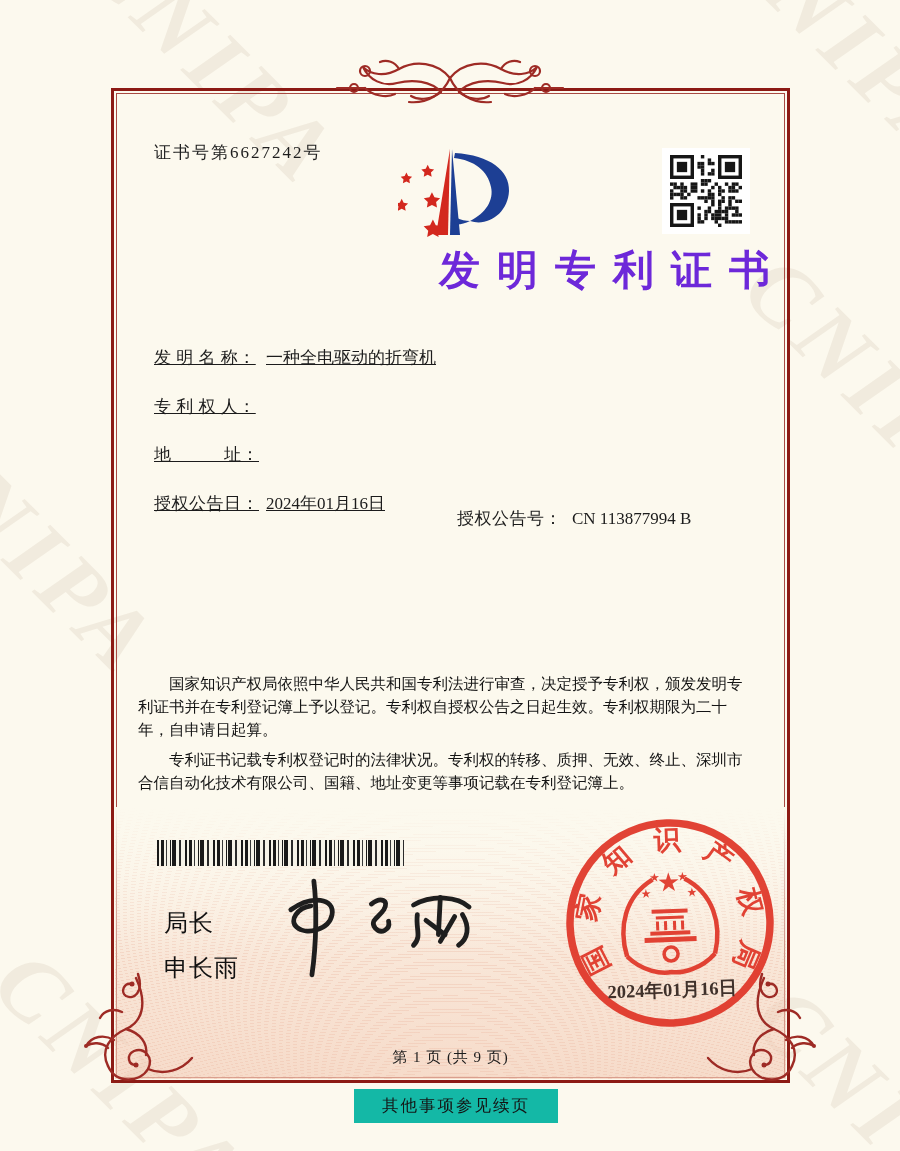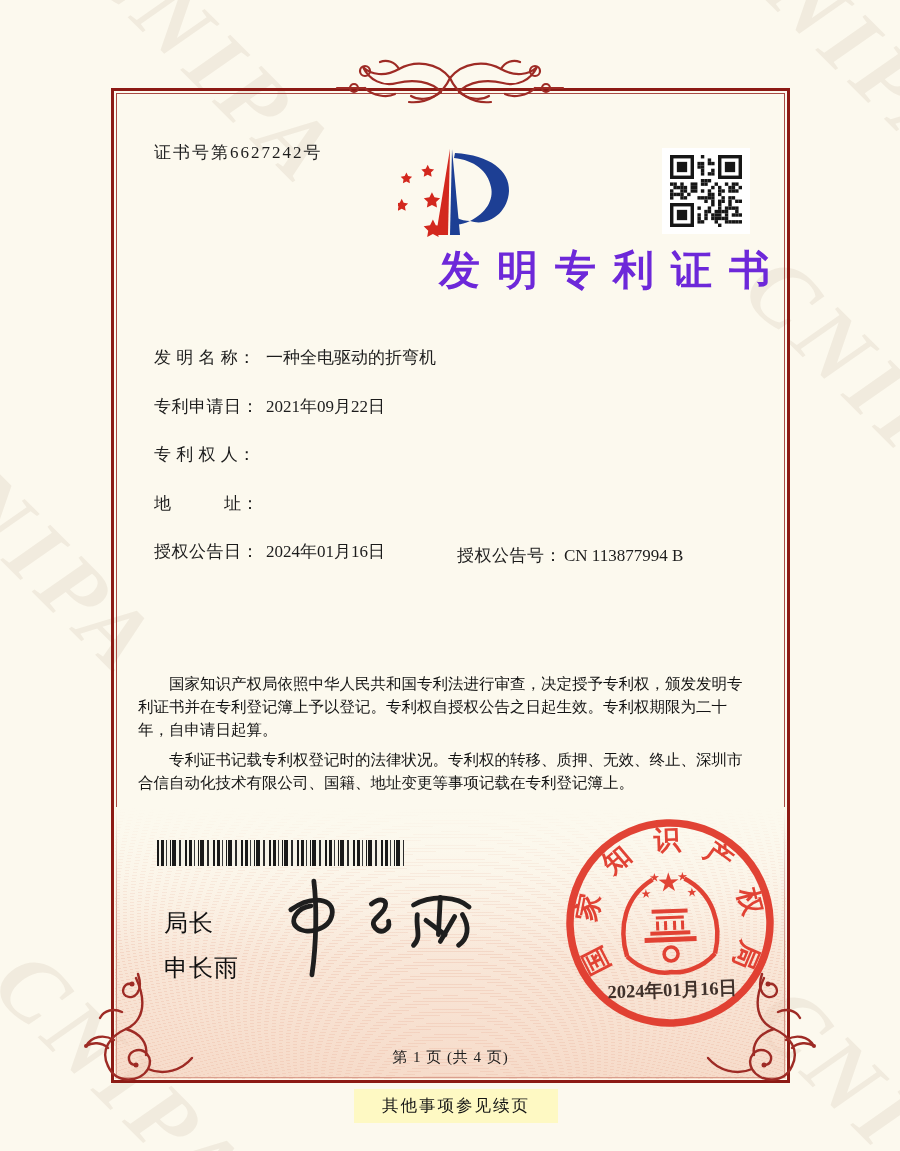--- a/index.html
+++ b/index.html
@@ -29,45 +29,45 @@
 
   .logo{position:absolute;left:284px;top:54px;width:116px;height:94px;}
   .qr{position:absolute;left:548px;top:57px;width:88px;height:86px;background:#fff;
       display:flex;align-items:center;justify-content:center;}
   .qr svg{width:72px;height:72px;}
 
   .title{position:absolute;left:0;right:0;top:152px;text-align:right;font-size:41px;font-weight:600;
          letter-spacing:17px;padding-left:17px;color:#6d28d9;}
 
   .fields{position:absolute;left:40px;top:255px;right:28px;font-size:17px;color:#1c1c1c;}
-  .row{position:relative;min-height:48.5px;line-height:24px;display:flex;align-items:flex-start;}
+  .row{position:relative;min-height:48.5px;line-height:24px;display:flex;align-items:flex-start;text-decoration:underline;}
   .row .lbl{white-space:pre;width:112px;flex:0 0 112px;letter-spacing:.5px;}
   .row .val{white-space:pre-line;max-width:490px;}
-  .row .pair2{position:absolute;left:303px;top:4px;display:flex;}
+  .row .pair2{position:absolute;left:303px;top:15px;display:flex;gap:8px;}
   .row .pair2 .lbl{width:auto;flex:none;margin-right:2px;}
 
   .paras{position:absolute;left:24px;right:34px;top:581px;font-size:15.5px;line-height:23px;color:#141414;}
   .paras p{margin:0 0 7px 0;text-indent:2em;}
 
   .barcode{position:absolute;left:43px;top:749px;width:247px;height:26px;
     background:repeating-linear-gradient(90deg,
       #191919 0 2px, #f6f3e8 2px 4px, #191919 4px 7px, #f6f3e8 7px 9px,
       #3a3a3a 9px 10px, #f6f3e8 10px 13px, #191919 13px 14px, #f6f3e8 14px 15px,
       #191919 15px 19px, #f6f3e8 19px 22px, #2b2b2b 22px 24px, #f6f3e8 24px 28px);}
 
   .officer{position:absolute;left:50px;top:816px;font-family:"Liberation Sans","DejaVu Sans",sans-serif;
            font-size:24px;color:#111;}
   .officer div{margin-bottom:13px;letter-spacing:1px;}
   .sig{position:absolute;left:150px;top:783px;width:230px;height:108px;}
 
   .seal{position:absolute;left:446px;top:722px;width:220px;height:220px;transform:rotate(-2deg);}
 
   .page-info{position:absolute;left:0;right:0;top:957px;text-align:center;font-size:15px;color:#1c1c1c;letter-spacing:1px;}
 
-  .cont-box{position:absolute;left:354px;top:1089px;width:204px;height:34px;background:#fef9c3;
+  .cont-box{position:absolute;left:354px;top:1089px;width:204px;height:34px;background:#14b8a6;
             z-index:4;text-align:center;line-height:34px;font-size:16.5px;color:#141414;letter-spacing:2px;}
 
   .orn{position:absolute;z-index:4;pointer-events:none;}
   .orn-top{left:335px;top:50px;width:230px;height:66px;}
   .orn-bl{left:78px;top:972px;width:118px;height:118px;}
   .orn-br{left:704px;top:972px;width:118px;height:118px;transform:scaleX(-1);}
 </style>
 </head>
 <body>
 
@@ -241,24 +241,20 @@
       </div>
 
       <div class="title">发明专利证书</div>
 
       <div class="fields">
         <div class="row">
           <span class="lbl">发 明 名 称：</span>
           <span class="val">一种全电驱动的折弯机</span>
         </div>
         <div class="row">
-          <span class="lbl">专利申请日：</span>
-          <span class="val">2021年09月22日</span>
-        </div>
-        <div class="row">
           <span class="lbl">专 利 权 人：</span>
         </div>
         <div class="row">
           <span class="lbl">地　　　址：</span>
         </div>
         <div class="row">
           <span class="lbl">授权公告日：</span>
           <span class="val">2024年01月16日</span>
           <span class="pair2">
             <span class="lbl">授权公告号：</span>
@@ -327,21 +323,21 @@
               <circle cx="110" cy="141" r="7" stroke-width="3.5"></circle>
               <path d="M66,142 C58,112 66,82 94,66" stroke-width="4.5"></path>
               <path d="M154,142 C162,112 154,82 126,66" stroke-width="4.5"></path>
               <path d="M66,142 C80,157 100,161 110,159 C120,161 140,157 154,142" stroke-width="4.5"></path>
             </g>
           </g>
           <text x="110" y="183" font-size="18.5" text-anchor="middle" fill="#32241f" font-weight="bold">2024年01月16日</text>
         </g>
       </svg>
 
-      <div class="page-info">第 1 页 (共 4 页)</div>
+      <div class="page-info">第 1 页 (共 9 页)</div>
     </div>
   </div>
 
   <svg class="orn orn-top" viewBox="0 0 230 66">
     <g id="orn-half" fill="none" stroke="#9e2b25" stroke-width="2.2" stroke-linecap="round">
       <path d="M2,38 L30,38"></path>
       <path d="M115,28 C102,12 80,10 64,19 C50,27 36,25 28,17 C34,30 48,37 62,33 C78,29 96,31 106,42"></path>
       <path d="M106,42 C98,49 84,51 76,46"></path>
       <path d="M115,28 C108,44 92,54 74,52"></path>
       <path d="M30,38 C38,46 52,48 60,44"></path>

